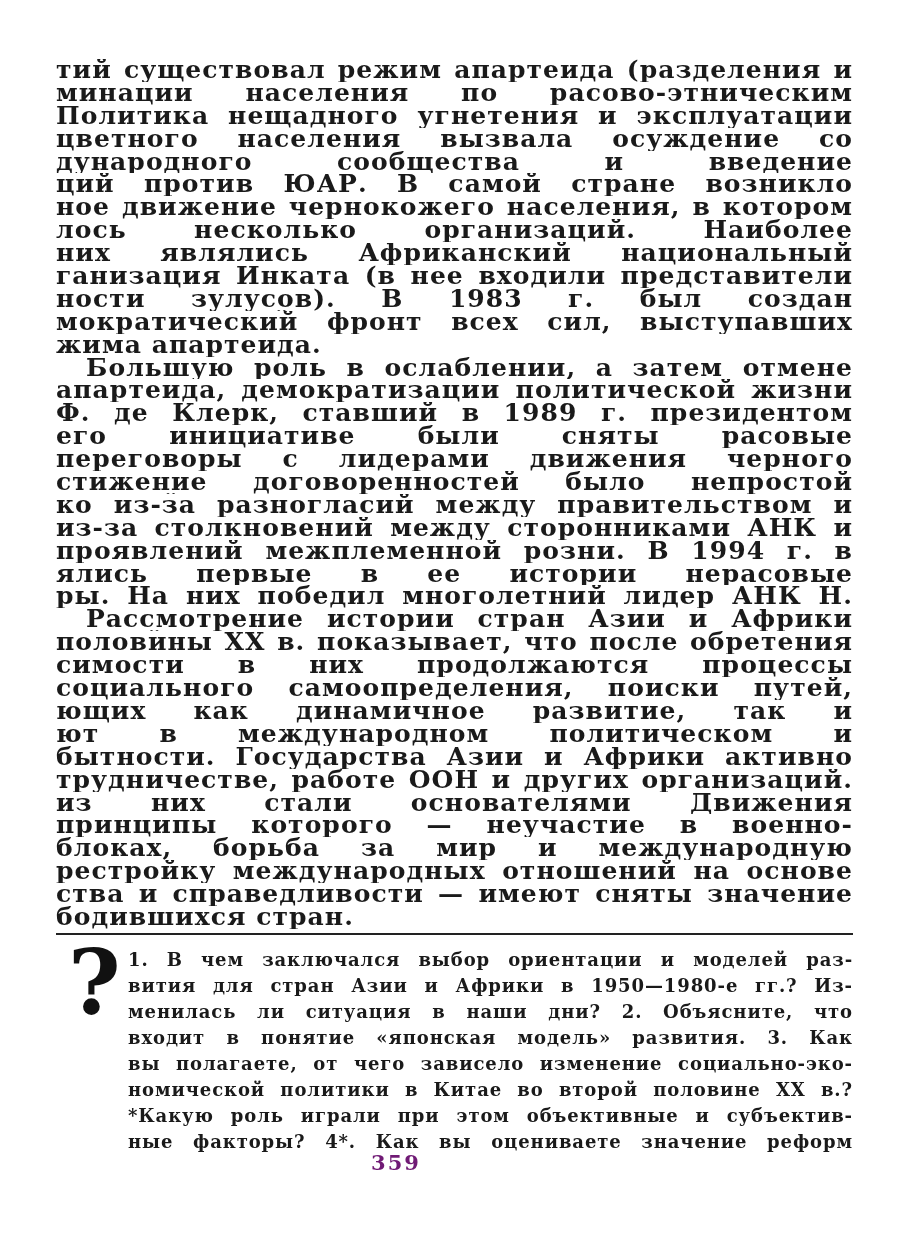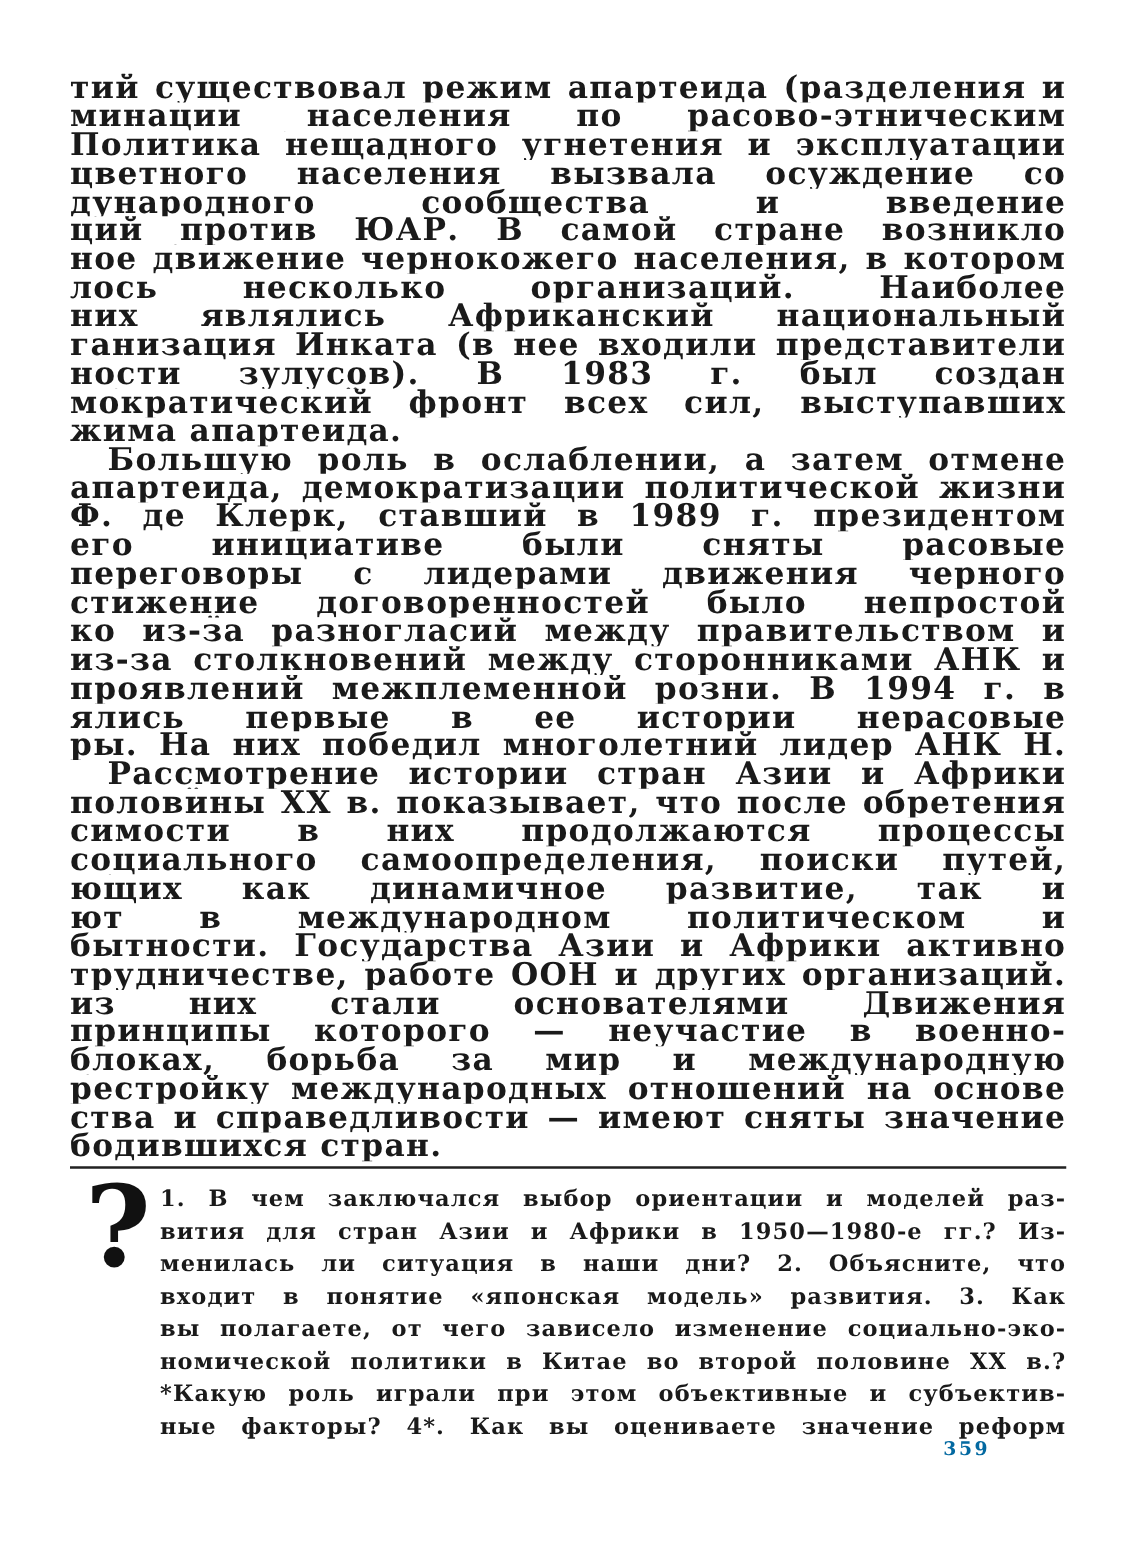--- a/index.html
+++ b/index.html
@@ -67,24 +67,24 @@
     font-size: 18px;
     line-height: 26px;
     height: 26px;
     letter-spacing: 0.9px;
   }
   .page-number {
     position: absolute;
     top: 1150px;
     left: 0;
     width: 792px;
-    text-align: right;
-    font-size: 15px;
+    text-align: center;
+    font-size: 21px;
     letter-spacing: 2px;
-    color: #0369a1;
+    color: #701a75;
   }
 </style>
 </head>
 <body>
 
 <div class="page">
 
   <div class="body-text">
     <div class="para continuation">
         <div class="line">тий существовал режим апартеида (разделения и дискри-</div>

